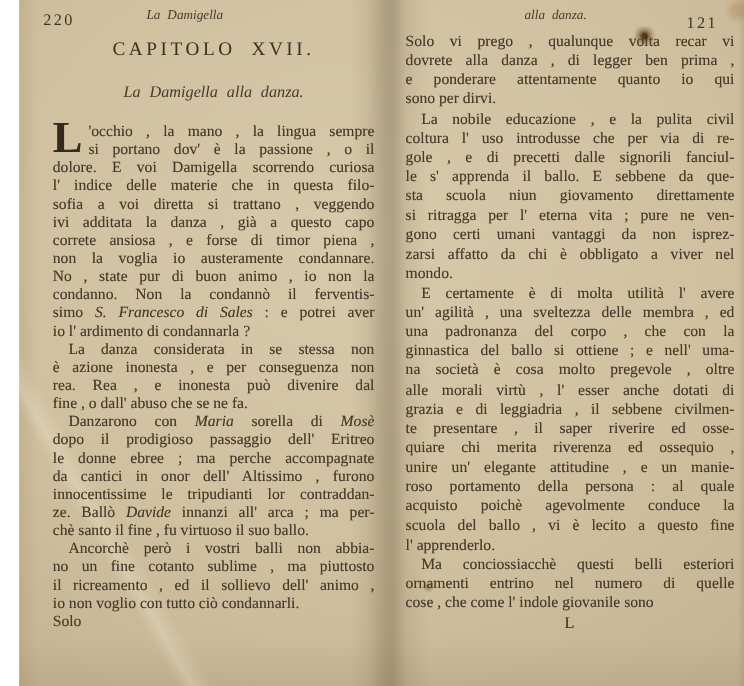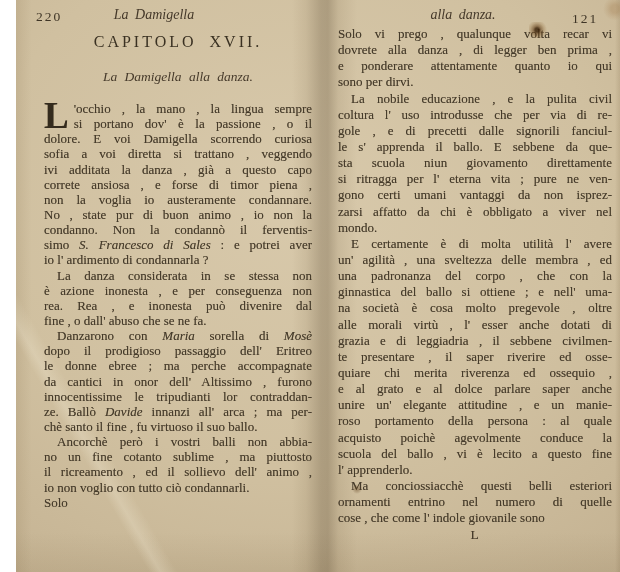--- a/index.html
+++ b/index.html
@@ -12,21 +12,21 @@
       linear-gradient(60deg, transparent 14%, rgba(240,232,210,0.30) 15.2%, transparent 17%) no-repeat,
       linear-gradient(90deg, rgba(140,118,82,0.18) 0%, transparent 2.5%),
       linear-gradient(90deg, transparent 96.6%, rgba(120,98,64,0.30) 98%, rgba(93,72,44,0.50) 99.3%, rgba(70,52,30,0.60) 100%),
       linear-gradient(90deg, transparent 44.5%, rgba(105,85,55,0.10) 46.8%, rgba(75,58,34,0.26) 49.2%, rgba(75,58,34,0.28) 50.3%, rgba(105,85,55,0.12) 52%, transparent 55%),
       linear-gradient(0deg, rgba(120,98,64,0.12) 0%, transparent 7%),
       radial-gradient(90% 85% at 45% 35%, #d8c9ab 0%, #d0c0a0 55%, #c3b191 100%);
     margin-left: 16px;
   }
   .abs{position:absolute;}
   .pagenum{font-size:13.5px;letter-spacing:2px;color:#3f3526;}
-  .runhead{font-style:italic;font-size:14px;text-align:center;word-spacing:3px;color:#45392a;}
+  .runhead{font-style:italic;font-size:11px;text-align:center;word-spacing:3px;color:#45392a;}
   .chapter{font-size:16px;letter-spacing:3px;text-align:center;color:#3a3122;word-spacing:6px;}
   .subtitle{font-style:italic;font-size:13.5px;text-align:center;word-spacing:4px;color:#45392a;}
   .col{position:absolute;font-size:13px;text-shadow:0 0 .4px rgba(60,45,25,.45);}
   .col .line{white-space:nowrap;}
   #left-col{left:28px;top:101px;width:268px;}
   #left-col .line{height:15.15px;line-height:15.15px;}
   #right-col{left:322px;top:26px;width:274px;}
   #right-col .line{height:16.15px;line-height:16.15px;}
   .line.jl{text-align:justify;text-align-last:justify;}
   .line.ind{text-indent:13px;}
@@ -57,20 +57,21 @@
   <div class="abs runhead" style="left:322px;top:7px;width:250px;">alla danza.</div>
   <div class="abs pagenum" style="left:556px;top:11px;">121</div>
 
   <div id="left-col" class="col">
     <div>
         <div>
           <span class="dropcap">L</span>
           <div class="line jl">'occhio , la mano , la lingua sempre</div>
           <div class="line jl">si portano dov' è la passione , o il</div>
           <div class="line jl">dolore. E voi Damigella scorrendo curiosa</div>
+          <div class="line jl">l' indice delle materie che in questa filo-</div>
           <div class="line jl">sofia a voi diretta si trattano , veggendo</div>
           <div class="line jl">ivi additata la danza , già a questo capo</div>
           <div class="line jl">correte ansiosa , e forse di timor piena ,</div>
           <div class="line jl">non la voglia io austeramente condannare.</div>
           <div class="line jl">No , state pur di buon animo , io non la</div>
           <div class="line jl">condanno. Non la condannò il ferventis-</div>
           <div class="line jl">simo <i>S. Francesco di Sales</i> : e potrei aver</div>
           <div class="line">io l' ardimento di condannarla ?</div>
         </div>
         <div>
@@ -120,21 +121,20 @@
         <div>
           <div class="line jl ind">E certamente è di molta utilità l' avere</div>
           <div class="line jl">un' agilità , una sveltezza delle membra , ed</div>
           <div class="line jl">una padronanza del corpo , che con la</div>
           <div class="line jl">ginnastica del ballo si ottiene ; e nell' uma-</div>
           <div class="line jl">na società è cosa molto pregevole , oltre</div>
           <div class="line jl">alle morali virtù , l' esser anche dotati di</div>
           <div class="line jl">grazia e di leggiadria , il sebbene civilmen-</div>
           <div class="line jl">te presentare , il saper riverire ed osse-</div>
           <div class="line jl">quiare chi merita riverenza ed ossequio ,</div>
-          <div class="line jl">e al grato e al dolce parlare saper anche</div>
           <div class="line jl">unire un' elegante attitudine , e un manie-</div>
           <div class="line jl">roso portamento della persona : al quale</div>
           <div class="line jl">acquisto poichè agevolmente conduce la</div>
           <div class="line jl">scuola del ballo , vi è lecito a questo fine</div>
           <div class="line">l' apprenderlo.</div>
         </div>
         <div>
           <div class="line jl ind">Ma conciossiacchè questi belli esteriori</div>
           <div class="line jl">ornamenti entrino nel numero di quelle</div>
           <div class="line">cose , che come l' indole giovanile sono</div>

